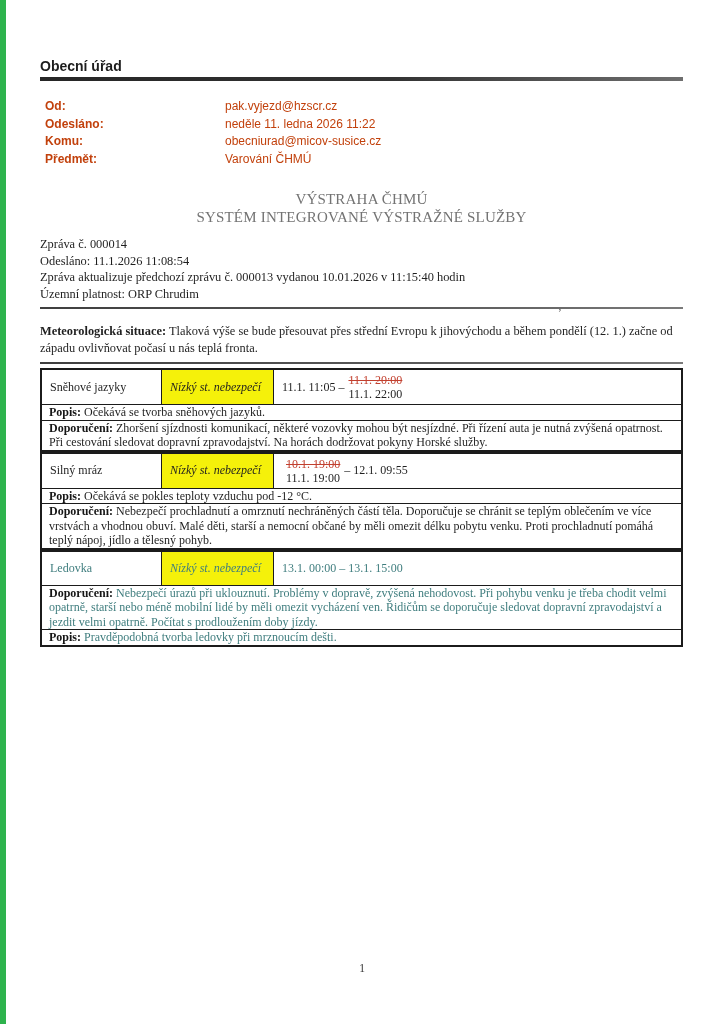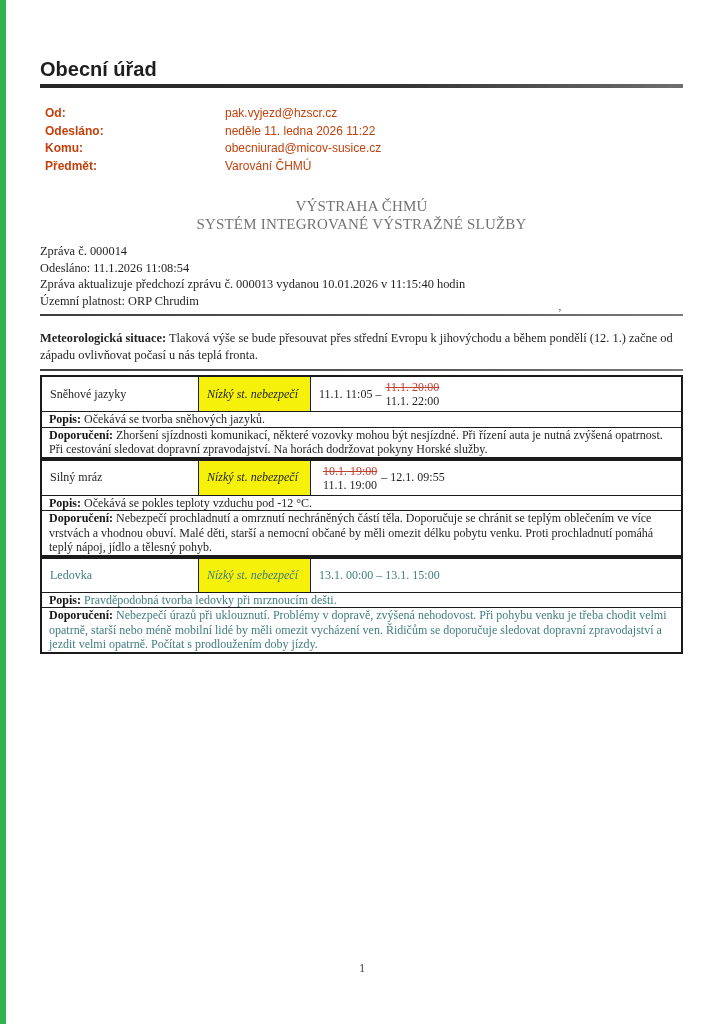--- a/index.html
+++ b/index.html
@@ -18,21 +18,21 @@
     width: 6px;
     background: var(--edge-green, #2eb34d);
   }
   .content { padding: 0 41px 0 40px; }
 
   
   .doc-heading {
     margin-top: 58px;
     font-family: "Liberation Sans", sans-serif;
     font-weight: bold;
-    font-size: 20px;
+    font-size: 14px;
     color: #1d1d1d;
   }
   .heading-rule {
     margin-top: 3px;
     height: 4px;
     background: linear-gradient(to right, #262626 0%, #333 55%, #6e6e6e 100%);
   }
   .email-fields {
     margin-top: 17px;
     display: grid;
@@ -95,21 +95,21 @@
     display: flex;
     align-items: stretch;
     min-height: 33px;
   }
   .cell {
     display: flex;
     align-items: center;
     padding: 3px 8px;
     box-sizing: border-box;
   }
-  .c1 { width: 156px; }
+  .c1 { width: 119px; }
   .c2 {
     width: 113px;
     background: var(--highlight-yellow, #f5f10a);
     border-left: 1.5px solid #1b1b1b;
     border-right: 1.5px solid #1b1b1b;
     font-style: italic;
   }
   .c3 { flex: 1; gap: 4px; }
   .stack {
     display: inline-flex;
@@ -217,20 +217,20 @@
         <div class="cell c2">Nízký st. nebezpečí</div>
         <div class="cell c3">
           <span>13.1. 00:00 – 13.1. 15:00</span>
           <span class="stack">
             
             
           </span>
           <span></span>
         </div>
       </div>
+      <div class="wrow"><b>Doporučení:</b> <span class="dopor-text">Nebezpečí úrazů při uklouznutí. Problémy v dopravě, zvýšená nehodovost. Při pohybu venku je třeba chodit velmi opatrně, starší nebo méně mobilní lidé by měli omezit vycházení ven. Řidičům se doporučuje sledovat dopravní zpravodajství a jezdit velmi opatrně. Počítat s prodloužením doby jízdy.</span></div>
       <div class="wrow"><b>Popis:</b> <span class="popis-text">Pravděpodobná tvorba ledovky při mrznoucím dešti.</span></div>
-      <div class="wrow"><b>Doporučení:</b> <span class="dopor-text">Nebezpečí úrazů při uklouznutí. Problémy v dopravě, zvýšená nehodovost. Při pohybu venku je třeba chodit velmi opatrně, starší nebo méně mobilní lidé by měli omezit vycházení ven. Řidičům se doporučuje sledovat dopravní zpravodajství a jezdit velmi opatrně. Počítat s prodloužením doby jízdy.</span></div>
     </div>
   </div>
 
   <div class="artifact">’</div>
   <div class="footer-pagenum">1</div>
 </div>
 
 </body></html>

